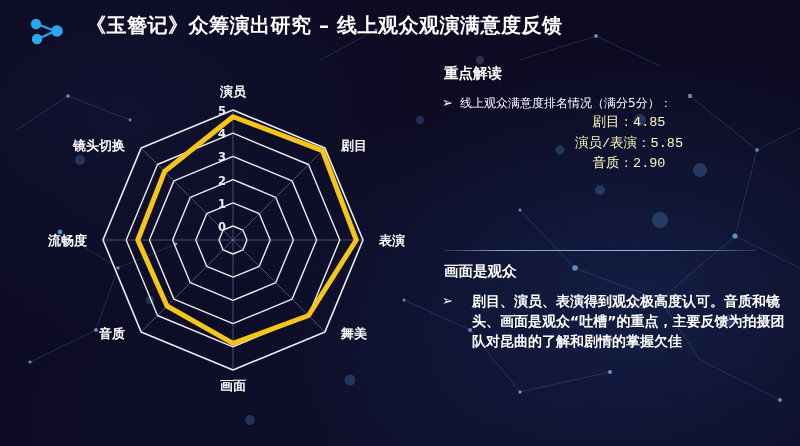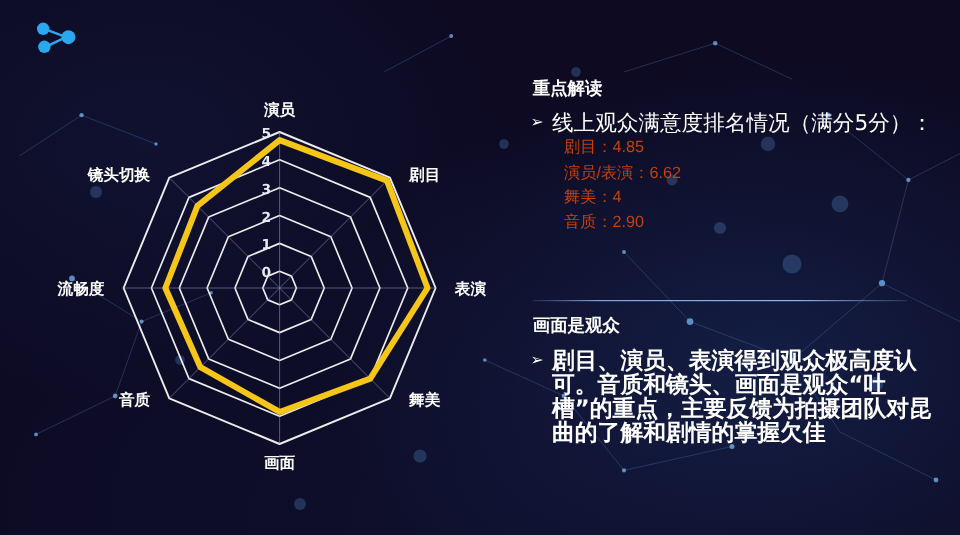--- a/index.html
+++ b/index.html
@@ -53,32 +53,34 @@
     font-family:Liberation Sans, sans-serif;
   }
   .bullet-row{display:flex;align-items:flex-start;margin:10px 0 0 4px;}
   .bullet-arrow{
     color:#ffffff;font-size:13px;line-height:19px;
     width:18px;flex:0 0 18px;text-align:left;
     font-family:"DejaVu Sans","Liberation Sans",sans-serif;
   }
   .bullet-body{flex:1 1 auto;}
   .bullet-head{
-    color:#ffffff;font-size:18px;line-height:20px;
+    color:#ffffff;font-size:12px;line-height:20px;
     font-family:"DejaVu Sans","Liberation Sans",sans-serif;
   }
   .score-list{margin:0;padding:0;list-style:none;}
   .score-list li{
-    color:#c2410c;font-size:13.5px;line-height:20.5px;
+    color:#fef9c3;font-size:13.5px;line-height:20.5px;
     padding-left:10px;white-space:nowrap;
-    font-family:Liberation Sans, sans-serif;
+    font-family:Liberation Mono, monospace;
+    text-align:center;
   }
   .analysis-text{
-    color:#ffffff;font-size:19px;line-height:20px;font-weight:bold;
-    font-family:"DejaVu Sans","Liberation Sans",sans-serif;
+    color:#ffffff;font-size:14px;line-height:20px;font-weight:bold;
+    font-family:"DejaVu Sans","Liberation Sans",sans-serif;
+    margin-left:12px;
   }
   .divider{
     position:absolute;left:444px;width:312px;height:1px;
     background:linear-gradient(90deg,rgba(120,160,220,.15) 0%,rgba(150,190,240,.85) 18%,rgba(160,200,250,.9) 70%,rgba(120,160,220,.2) 100%);
   }
   .divider-a{top:250px;}
 
   
   .footer{position:absolute;left:0;bottom:0;width:800px;height:44px;}
 </style>
@@ -146,20 +148,21 @@
   </div>
 
   <div class="header">
     <svg class="logo-mark" viewBox="0 0 42 30">
       <line x1="11" y1="8" x2="29" y2="15" stroke="#2aa7ef" stroke-width="2"></line>
       <line x1="12" y1="23" x2="29" y2="15" stroke="#2aa7ef" stroke-width="2"></line>
       <circle cx="10" cy="8" r="5.2" fill="#2aa7ef"></circle>
       <circle cx="11" cy="23" r="5.2" fill="#2aa7ef"></circle>
       <circle cx="31" cy="15" r="5.8" fill="#2aa7ef"></circle>
     </svg>
+    <div class="title">《玉簪记》众筹演出研究 – 线上观众观演满意度反馈</div>
   </div>
 
   <div class="radar-wrap">
     <svg class="radar-svg" width="430" height="350" viewBox="0 0 430 350">
       <g id="radar-grid">
           <polygon points="233.00,168.00 242.90,172.10 247.00,182.00 242.90,191.90 233.00,196.00 223.10,191.90 219.00,182.00 223.10,172.10" fill="none" stroke="#ffffff" stroke-width="1.4" stroke-opacity="0.92" stroke-linejoin="round"></polygon>
           <polygon points="233.00,144.80 259.30,155.70 270.20,182.00 259.30,208.30 233.00,219.20 206.70,208.30 195.80,182.00 206.70,155.70" fill="none" stroke="#ffffff" stroke-width="1.4" stroke-opacity="0.92" stroke-linejoin="round"></polygon>
           <polygon points="233.00,121.60 275.71,139.29 293.40,182.00 275.71,224.71 233.00,242.40 190.29,224.71 172.60,182.00 190.29,139.29" fill="none" stroke="#ffffff" stroke-width="1.4" stroke-opacity="0.92" stroke-linejoin="round"></polygon>
           <polygon points="233.00,98.40 292.11,122.89 316.60,182.00 292.11,241.11 233.00,265.60 173.89,241.11 149.40,182.00 173.89,122.89" fill="none" stroke="#ffffff" stroke-width="1.4" stroke-opacity="0.92" stroke-linejoin="round"></polygon>
           <polygon points="233.00,75.20 308.52,106.48 339.80,182.00 308.52,257.52 233.00,288.80 157.48,257.52 126.20,182.00 157.48,106.48" fill="none" stroke="#ffffff" stroke-width="1.4" stroke-opacity="0.92" stroke-linejoin="round"></polygon>
@@ -200,22 +203,21 @@
   </div>
 
   <div class="panel panel-a">
     <div class="panel-title">重点解读</div>
     <div class="bullet-row">
       <span class="bullet-arrow">➢</span>
       <div class="bullet-body">
         <div class="bullet-head">线上观众满意度排名情况（满分5分）：</div>
         <ul class="score-list" id="score-list">
             <li>剧目：4.85</li>
-            <li>演员/表演：6.62</li>
-            <li>舞美：4</li>
+            <li>演员/表演：5.85</li>
             <li>音质：2.90</li>
           </ul>
       </div>
     </div>
   </div>
 
   <div class="divider divider-a"></div>
 
   <div class="panel panel-b">
     <div class="panel-title">画面是观众</div>

